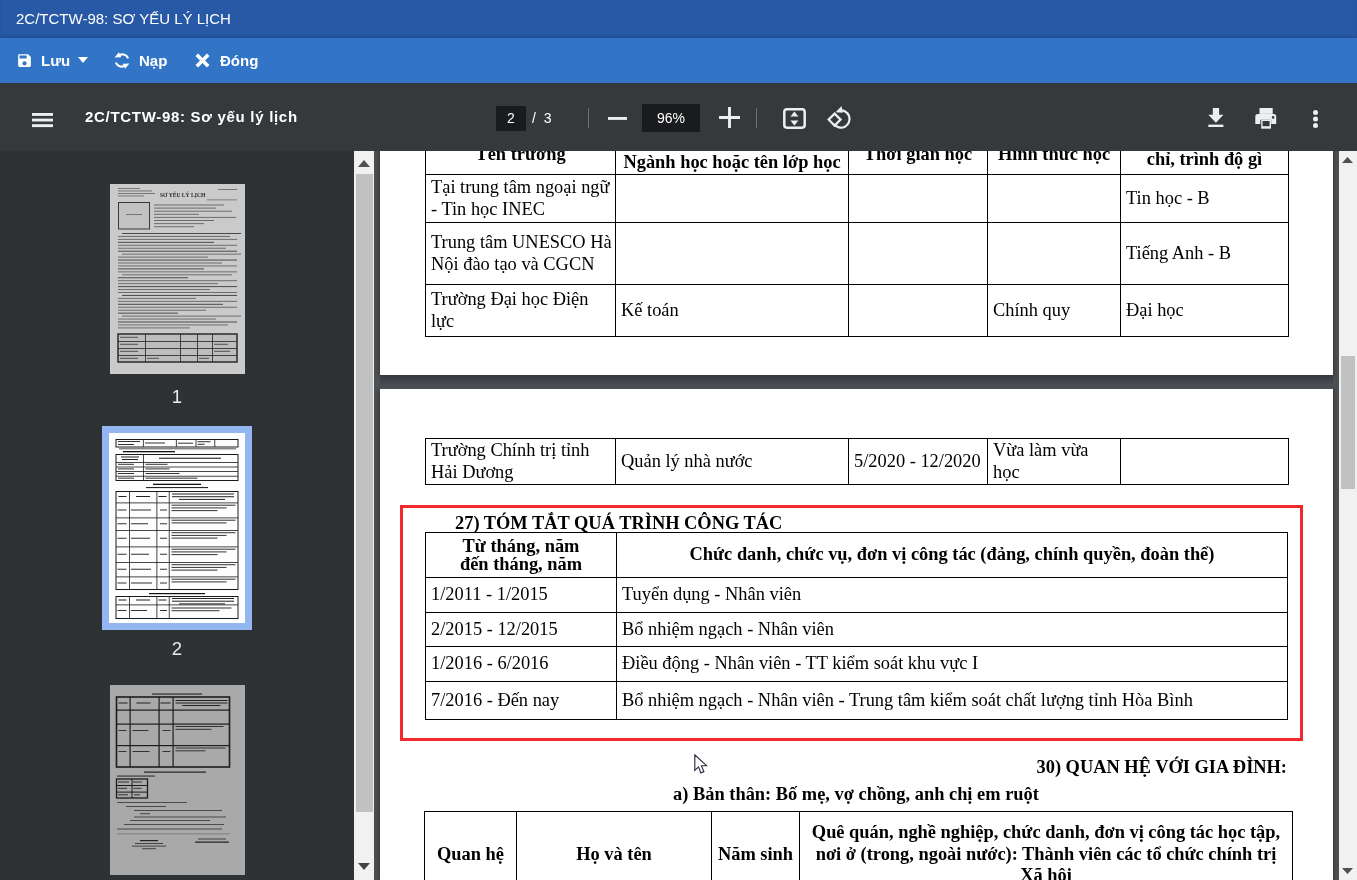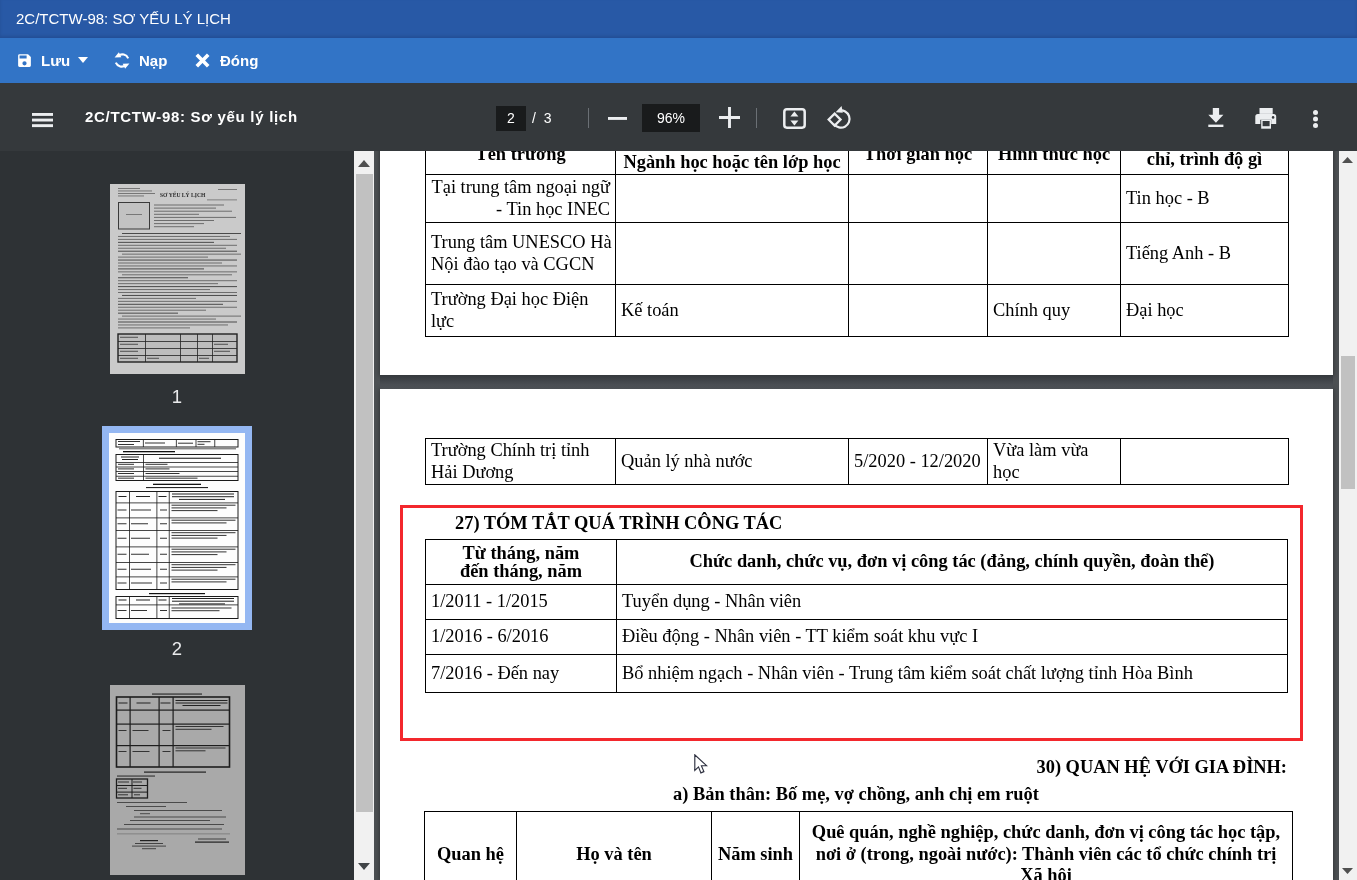--- a/index.html
+++ b/index.html
@@ -377,21 +377,21 @@
         </colgroup>
       <tbody>
           <tr style="height:42px; font-weight:bold; text-align:center; white-space:nowrap;">
         <td style="vertical-align:bottom; padding-bottom:9px;">Tên trường</td>
             <td style="vertical-align:bottom; padding-left:2px; padding-right:2px;">Ngành học hoặc tên lớp học</td>
             <td style="vertical-align:bottom; padding-bottom:9px;">Thời gian học</td>
             <td style="vertical-align:bottom; padding-bottom:9px;">Hình thức học</td>
             <td style="vertical-align:bottom; padding-bottom:4px;">Văn bằng hoặc chứng<br>chỉ, trình độ gì</td>
       </tr>
       <tr style="height:48px;">
-            <td style="white-space:nowrap;text-align:right;">Tại trung tâm ngoại ngữ<br>- Tin học INEC</td>
+            <td style="white-space:nowrap;">Tại trung tâm ngoại ngữ<br>- Tin học INEC</td>
             <td></td>
             <td></td>
             <td></td>
             <td>Tin học - B</td>
           </tr>
       <tr style="height:62px;">
             <td style="white-space:nowrap;">Trung tâm UNESCO Hà<br>Nội đào tạo và CGCN</td>
             <td></td>
             <td></td>
             <td></td>
@@ -421,33 +421,37 @@
             <td style="white-space:nowrap;margin-left:26px;">Trường Chính trị tỉnh<br>Hải Dương</td>
             <td>Quản lý nhà nước</td>
             <td>5/2020 - 12/2020</td>
             <td style="white-space:nowrap;">Vừa làm vừa<br>học</td>
             <td></td>
           </tr>
     </tbody>
       </table>
     <div style="position:absolute; left:20px; top:117px; width:903px; height:236px; border:3px solid #f3282d;"></div>
     <div class="doc" style="position:absolute; left:75px; top:125px; font-size:18.4px; font-weight:bold;">27) TÓM TẮT QUÁ TRÌNH CÔNG TÁC</div>
-    <table class="doc" style="position:absolute; left:45px; top:151px; width:862px;">
+    <table class="doc" style="position:absolute; left:45px; top:144px; width:862px;">
       <colgroup>
           <col style="width:191px">
           <col style="width:671px">
         </colgroup>
       <tbody>
           <tr style="height:45px; font-weight:bold; text-align:center;">
             <td style="line-height:18.4px;">Từ tháng, năm<br>đến tháng, năm</td>
             <td>Chức danh, chức vụ, đơn vị công tác (đảng, chính quyền, đoàn thể)</td>
           </tr>
       <tr style="height:35px;">
             <td>1/2011 - 1/2015</td>
             <td>Tuyển dụng - Nhân viên</td>
+          </tr>
+      <tr style="height:34px;">
+            <td>2/2015 - 12/2015</td>
+            <td>Bổ nhiệm ngạch - Nhân viên</td>
           </tr>
       <tr style="height:35px;">
             <td>1/2016 - 6/2016</td>
             <td>Điều động - Nhân viên - TT kiểm soát khu vực I</td>
           </tr>
       <tr style="height:38px;">
             <td>7/2016 - Đến nay</td>
             <td>Bổ nhiệm ngạch - Nhân viên - Trung tâm kiểm soát chất lượng tỉnh Hòa Bình</td>
           </tr>
     </tbody>

